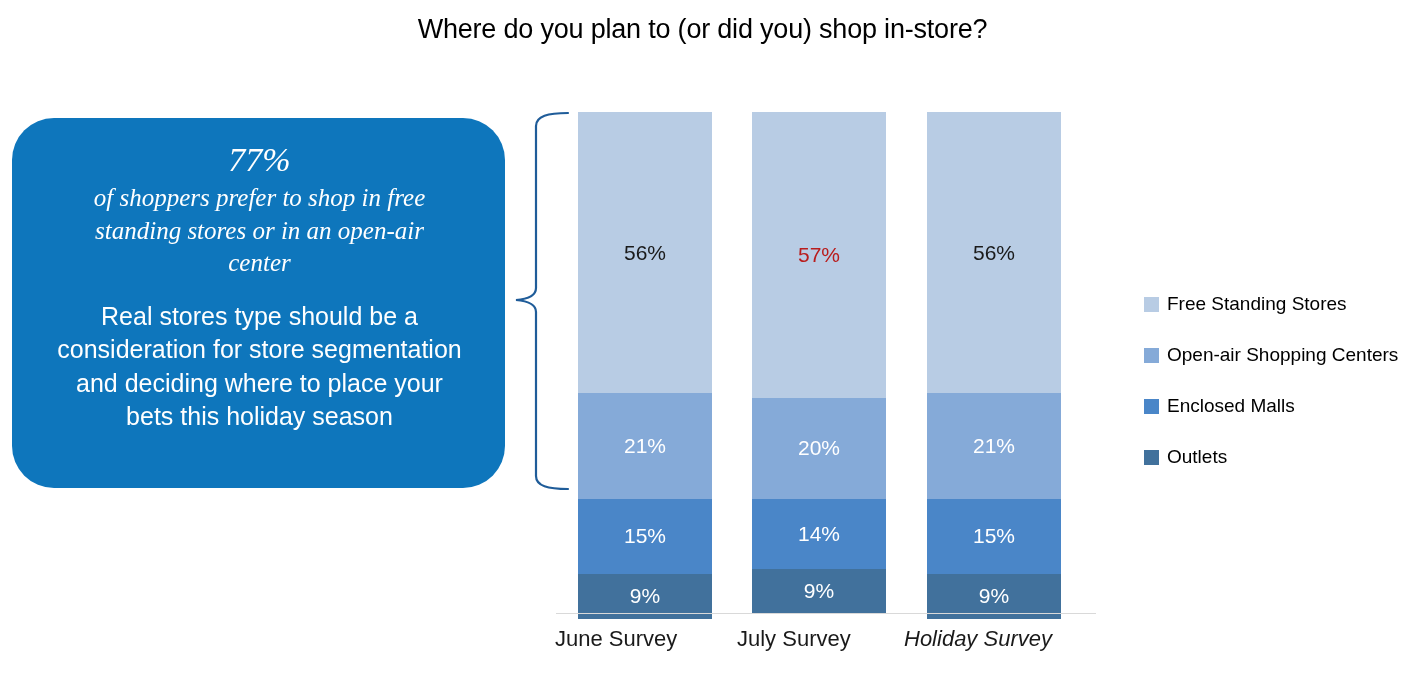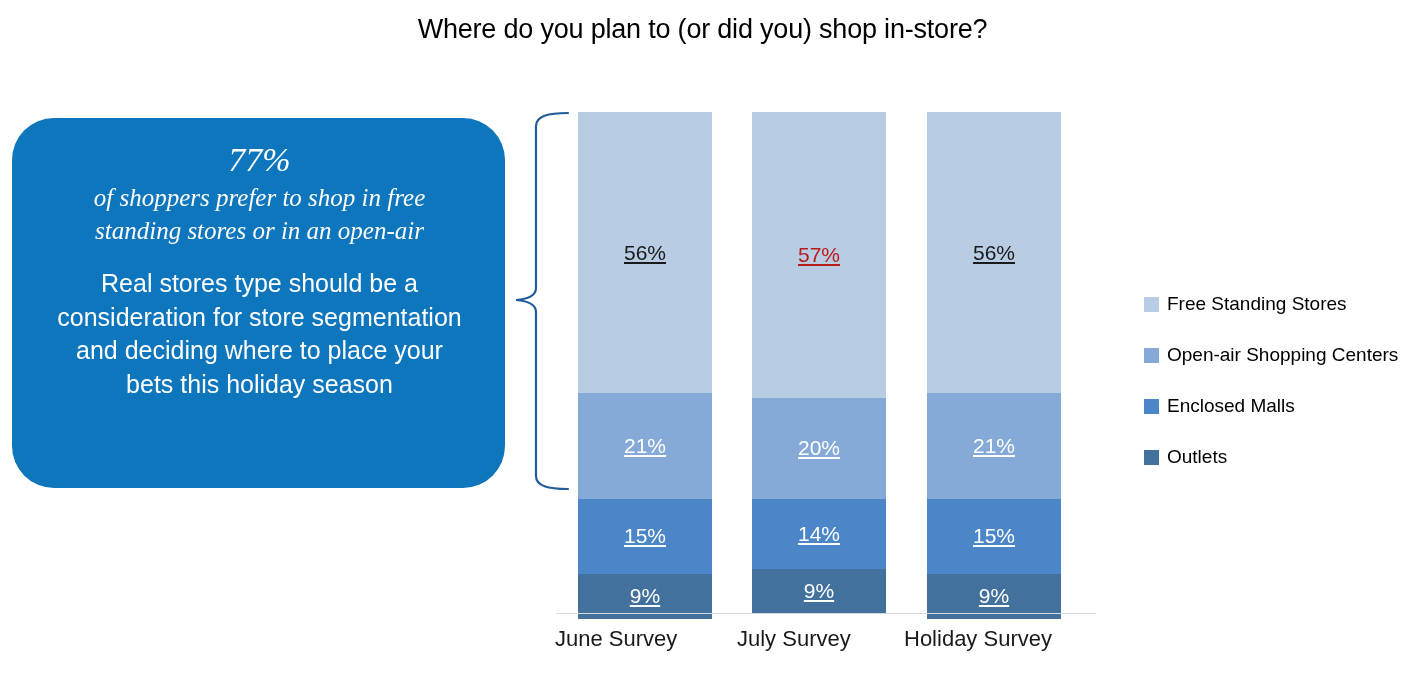--- a/index.html
+++ b/index.html
@@ -92,42 +92,41 @@
   .bar-july{left:196px;}
   .bar-holiday{left:371px;}
 
   .seg{
     width:100%;
     display:flex;
     align-items:center;
     justify-content:center;
     font-size:21px;
     box-sizing:border-box;
-    text-decoration:underline;
   }
   .seg-label{pointer-events:none;}
 
   
   .cat-labels{
     position:absolute;
     left:556px; top:626px;
     width:540px; height:32px;
   }
   .cat-label{
     position:absolute;
     top:0;
     width:180px;
     text-align:left;
     font-size:22px;
     color:#1a1a1a;
     font-family:"Liberation Sans", sans-serif;
   }
   .cat-0{left:-1px;}
   .cat-1{left:181px;}
-  .cat-2{left:348px;}
+  .cat-2{left:348px;font-style:italic;}
 
   
   .legend{
     position:absolute;
     left:1144px; top:296px;
     width:260px;
   }
   .legend-item{
     display:flex;
     align-items:center;
@@ -150,20 +149,21 @@
 <body>
 
 <div class="chart-title">
   <span class="title-inner">Where do you plan to (or did you) shop in-store?</span>
 </div>
 
 <div class="callout">
   <div class="callout-stat">77%</div>
   <div class="callout-serif-line">of shoppers prefer to shop in free</div>
   <div class="callout-serif-line">standing stores or in an open-air</div>
+  <div class="callout-serif-line">center</div>
   <div class="callout-gap"></div>
   <div class="callout-body-line">Real stores type should be a</div>
   <div class="callout-body-line">consideration for store segmentation</div>
   <div class="callout-body-line">and deciding where to place your</div>
   <div class="callout-body-line">bets this holiday season</div>
 </div>
 
 <svg class="brace" viewBox="0 0 70 400" id="brace-svg">
   <path id="brace-path" d="M 56 9 C 36 9 24 12 24 22 L 24 184 C 24 192 16 195 4 196 C 16 197 24 200 24 208 L 24 372 C 24 382 36 385 56 385" fill="none" stroke="#1F5C99" stroke-width="2.2" stroke-linecap="round"></path>
 </svg>

